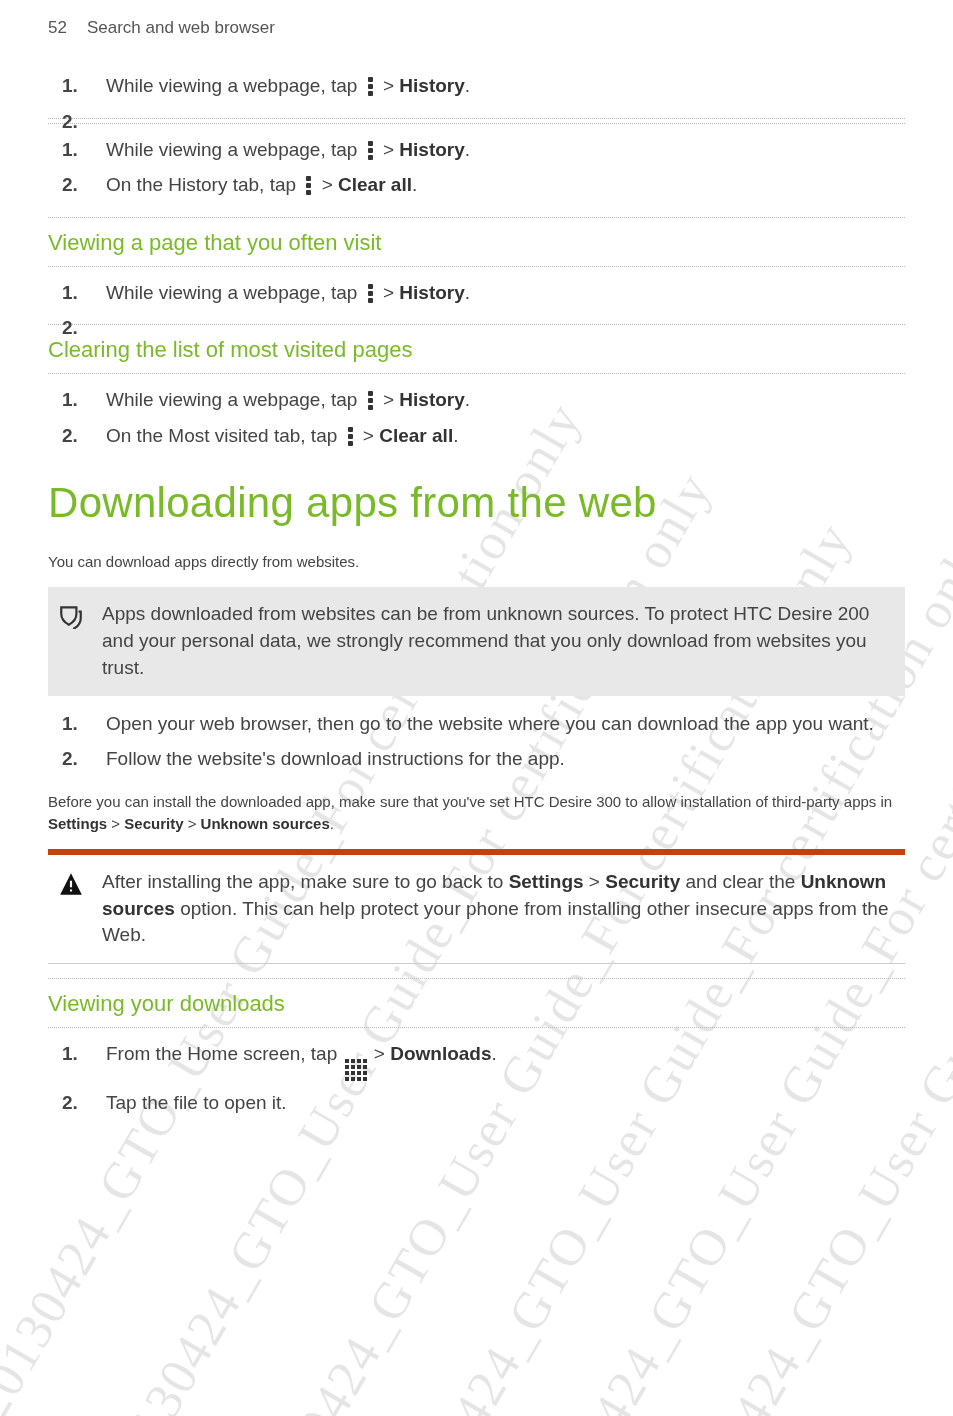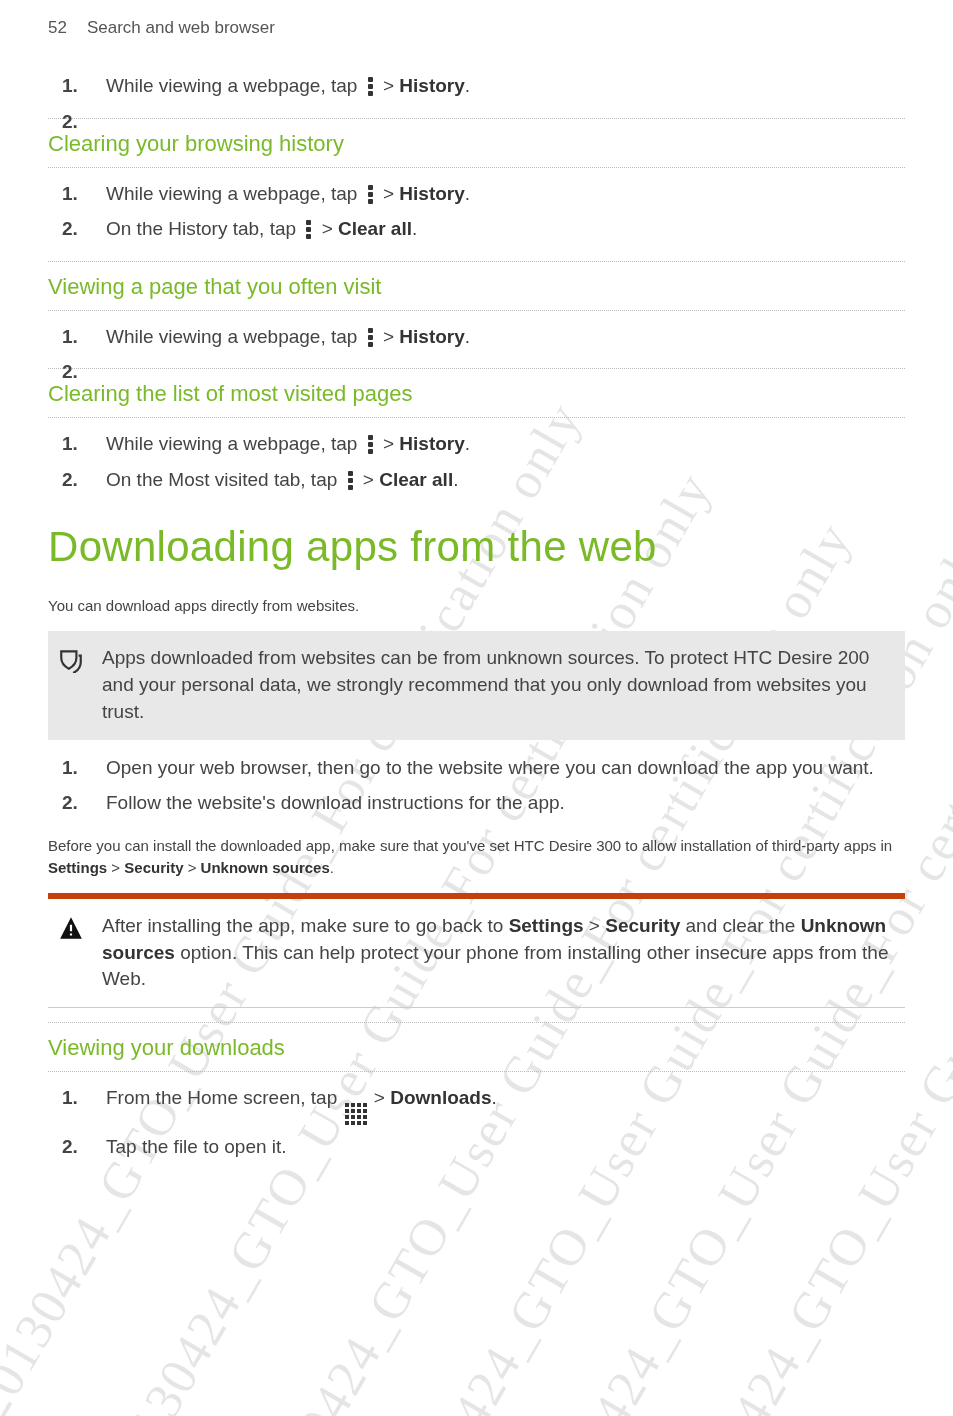--- a/index.html
+++ b/index.html
@@ -52,21 +52,20 @@
       <li>
         <span class="num">1.</span>
         <span>While viewing a webpage, tap </span><span class="menu-icon"><span></span><span></span><span></span></span><span> &gt; </span><strong class="ui">History</strong><span>.</span>
       </li>
       <li>
         <span class="num">2.</span>
       </li>
     </ol>
 
     <hr class="dotted">
-    <h2 class="h2">Clearing your browsing history</h2>
     <hr class="dotted">
     <ol class="steps">
       <li>
         <span class="num">1.</span>
         <span>While viewing a webpage, tap </span><span class="menu-icon"><span></span><span></span><span></span></span><span> &gt; </span><strong class="ui">History</strong><span>.</span>
       </li>
       <li>
         <span class="num">2.</span>
         <span>On the History tab, tap </span><span class="menu-icon"><span></span><span></span><span></span></span><span> &gt; </span><strong class="ui">Clear all</strong><span>.</span>
       </li>

